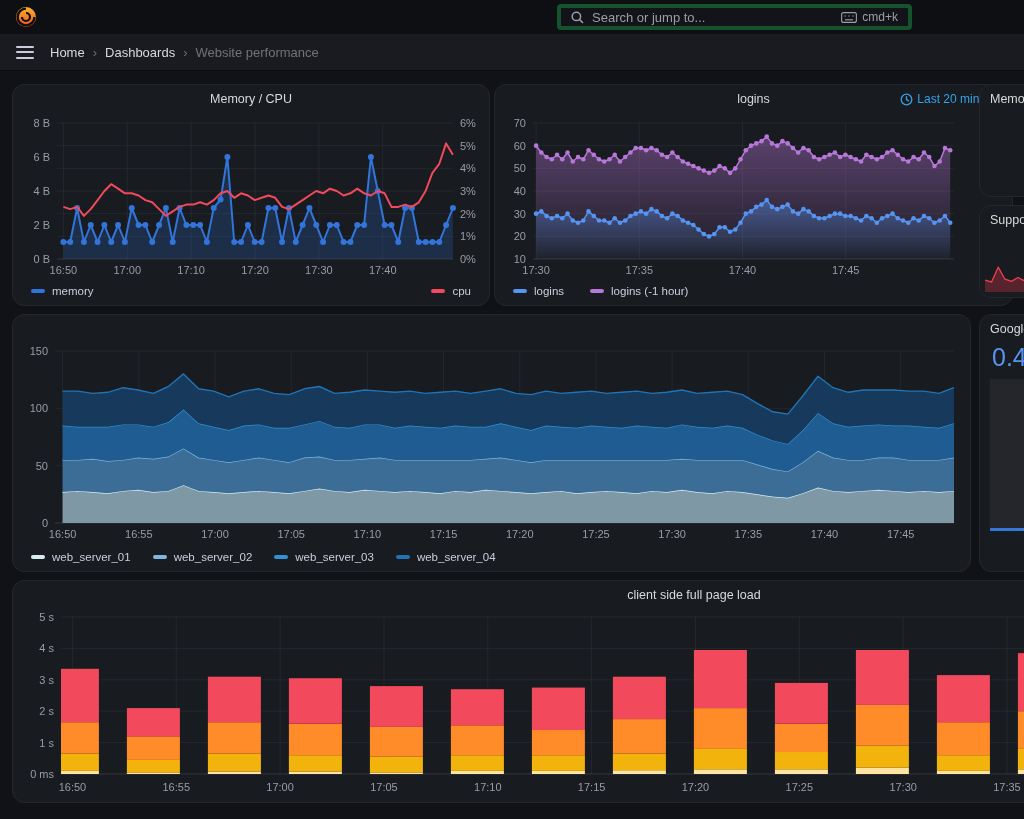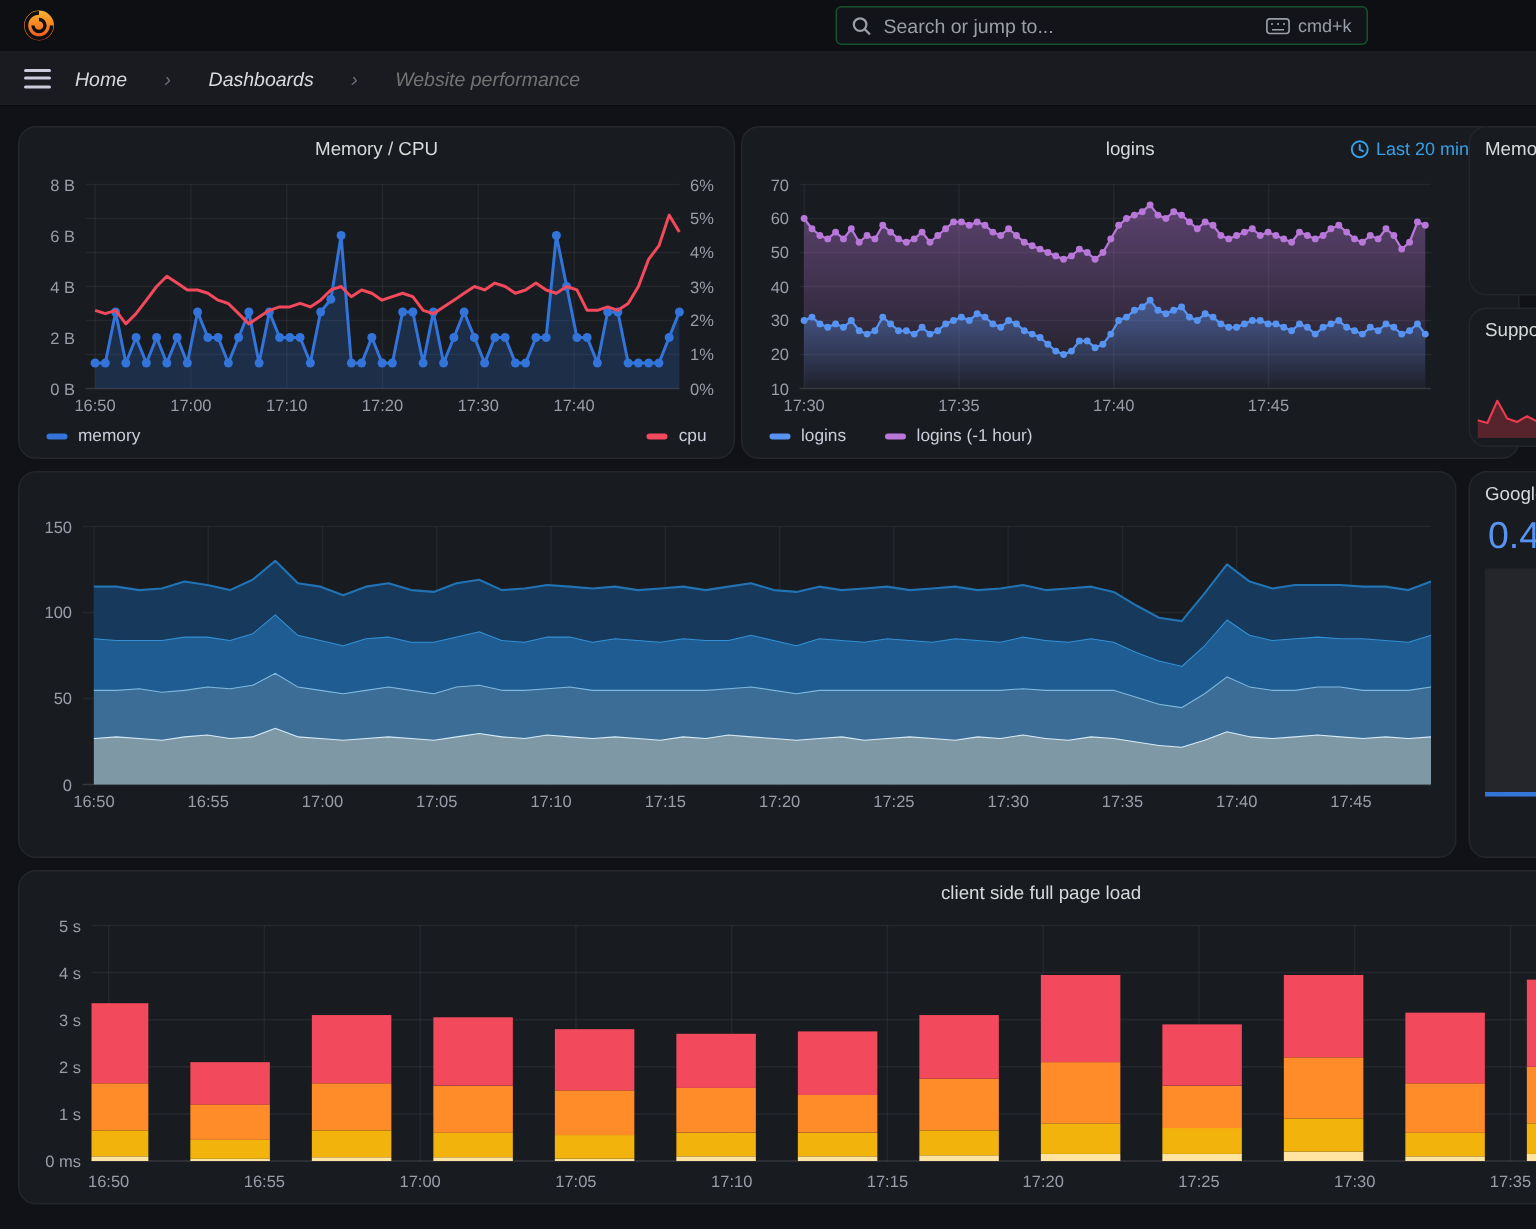--- a/index.html
+++ b/index.html
@@ -6,32 +6,32 @@
   body{
     width:1024px;height:819px;position:relative;overflow:hidden;
     background:#111217;color:#ccccdc;
     font-family:"Liberation Sans",sans-serif;
   }
   
   .topbar{position:absolute;left:0;top:0;width:1024px;height:34px;background:#0e0f13;}
   .logo{position:absolute;left:15px;top:6px;width:22px;height:22px;cursor:pointer;}
   .searchbox{
     position:absolute;left:557px;top:4px;width:355px;height:26px;box-sizing:border-box;
-    background:#13141a;border:1px solid #14532d;border-radius:4px;
+    background:#13141a;border:4px solid #14532d;border-radius:4px;
     display:flex;align-items:center;padding:0 10px;gap:8px;cursor:text;
   }
   .searchbox .ph{color:#9a9fa7;font-size:13px;flex:1;white-space:nowrap;overflow:hidden;}
   .shortcut{display:flex;align-items:center;gap:5px;color:#9a9fa7;font-size:12px;}
   .navrow{
     position:absolute;left:0;top:34px;width:1024px;height:36px;background:#191b20;
     border-bottom:1px solid #0a0b0d;display:flex;align-items:center;
   }
   .burger{margin-left:16px;width:18px;height:13px;display:flex;flex-direction:column;justify-content:space-between;cursor:pointer;}
   .burger span{display:block;height:2px;background:#ccccdc;border-radius:1px;}
-  .crumbs{margin-left:16px;display:flex;align-items:flex-end;gap:25px;font-size:13px;font-style:italic;}
+  .crumbs{margin-left:16px;display:flex;align-items:flex-end;gap:8px;font-size:13px;}
   .crumb{color:#d8d9da;cursor:pointer;}
   .crumb-sep{color:#6e7077;font-size:13px;}
   .crumb-current{color:#737373;}
   
   .panel{position:absolute;background:#181b1f;border:1px solid #25262c;border-radius:12px;box-sizing:border-box;}
   .p-title{
     position:absolute;left:0;right:0;top:7px;text-align:center;
     font-size:12.5px;font-weight:500;color:#d8d9da;cursor:pointer;white-space:nowrap;
   }
   .p-title-left{left:10px;right:auto;text-align:left;}
@@ -476,20 +476,38 @@
       <text x="879.6694915254237" y="193" text-anchor="middle" fill="#9a9ca8" font-size="11">17:45</text>
       <path d="M41.6 147.0L56.7 145.9L71.8 147.0L86.9 148.2L102.0 145.9L117.2 144.7L132.3 147.0L147.4 145.9L162.5 140.2L177.6 145.9L192.7 147.0L207.8 148.2L222.9 147.0L238.0 145.9L253.1 147.0L268.2 148.2L283.3 145.9L298.5 143.6L313.6 145.9L328.7 147.0L343.8 144.7L358.9 145.9L374.0 147.0L389.1 145.9L404.2 147.0L419.3 148.2L434.4 145.9L449.5 147.0L464.6 144.7L479.7 145.9L494.9 147.0L510.0 148.2L525.1 147.0L540.2 145.9L555.3 148.2L570.4 147.0L585.5 145.9L600.6 147.0L615.7 148.2L630.8 145.9L645.9 147.0L661.0 144.7L676.1 147.0L691.3 148.2L706.4 145.9L721.5 147.0L736.6 149.3L751.7 151.6L766.8 152.8L781.9 148.2L797.0 142.5L812.1 145.9L827.2 147.0L842.3 145.9L857.4 144.7L872.5 145.9L887.7 147.0L902.8 145.9L917.9 147.0L933.0 145.9L933.0 178.0L917.9 178.0L902.8 178.0L887.7 178.0L872.5 178.0L857.4 178.0L842.3 178.0L827.2 178.0L812.1 178.0L797.0 178.0L781.9 178.0L766.8 178.0L751.7 178.0L736.6 178.0L721.5 178.0L706.4 178.0L691.3 178.0L676.1 178.0L661.0 178.0L645.9 178.0L630.8 178.0L615.7 178.0L600.6 178.0L585.5 178.0L570.4 178.0L555.3 178.0L540.2 178.0L525.1 178.0L510.0 178.0L494.9 178.0L479.7 178.0L464.6 178.0L449.5 178.0L434.4 178.0L419.3 178.0L404.2 178.0L389.1 178.0L374.0 178.0L358.9 178.0L343.8 178.0L328.7 178.0L313.6 178.0L298.5 178.0L283.3 178.0L268.2 178.0L253.1 178.0L238.0 178.0L222.9 178.0L207.8 178.0L192.7 178.0L177.6 178.0L162.5 178.0L147.4 178.0L132.3 178.0L117.2 178.0L102.0 178.0L86.9 178.0L71.8 178.0L56.7 178.0L41.6 178.0Z" fill="#7f98a6" stroke="none"></path>
       <path d="M41.6 147.0L56.7 145.9L71.8 147.0L86.9 148.2L102.0 145.9L117.2 144.7L132.3 147.0L147.4 145.9L162.5 140.2L177.6 145.9L192.7 147.0L207.8 148.2L222.9 147.0L238.0 145.9L253.1 147.0L268.2 148.2L283.3 145.9L298.5 143.6L313.6 145.9L328.7 147.0L343.8 144.7L358.9 145.9L374.0 147.0L389.1 145.9L404.2 147.0L419.3 148.2L434.4 145.9L449.5 147.0L464.6 144.7L479.7 145.9L494.9 147.0L510.0 148.2L525.1 147.0L540.2 145.9L555.3 148.2L570.4 147.0L585.5 145.9L600.6 147.0L615.7 148.2L630.8 145.9L645.9 147.0L661.0 144.7L676.1 147.0L691.3 148.2L706.4 145.9L721.5 147.0L736.6 149.3L751.7 151.6L766.8 152.8L781.9 148.2L797.0 142.5L812.1 145.9L827.2 147.0L842.3 145.9L857.4 144.7L872.5 145.9L887.7 147.0L902.8 145.9L917.9 147.0L933.0 145.9" fill="none" stroke="#d7ebf7" stroke-width="1.4" stroke-linejoin="round"></path>
       <path d="M41.6 114.9L56.7 114.9L71.8 113.8L86.9 116.1L102.0 114.9L117.2 112.6L132.3 113.8L147.4 111.5L162.5 103.5L177.6 112.6L192.7 114.9L207.8 117.2L222.9 114.9L238.0 112.6L253.1 114.9L268.2 117.2L283.3 112.6L298.5 111.5L313.6 114.9L328.7 114.9L343.8 113.8L358.9 112.6L374.0 114.9L389.1 114.9L404.2 114.9L419.3 114.9L434.4 114.9L449.5 114.9L464.6 113.8L479.7 112.6L494.9 114.9L510.0 117.2L525.1 114.9L540.2 114.9L555.3 114.9L570.4 114.9L585.5 114.9L600.6 114.9L615.7 114.9L630.8 114.9L645.9 114.9L661.0 113.8L676.1 114.9L691.3 114.9L706.4 114.9L721.5 114.9L736.6 119.5L751.7 124.1L766.8 126.4L781.9 117.2L797.0 105.8L812.1 112.6L827.2 114.9L842.3 114.9L857.4 112.6L872.5 112.6L887.7 114.9L902.8 114.9L917.9 114.9L933.0 112.6L933.0 145.9L917.9 147.0L902.8 145.9L887.7 147.0L872.5 145.9L857.4 144.7L842.3 145.9L827.2 147.0L812.1 145.9L797.0 142.5L781.9 148.2L766.8 152.8L751.7 151.6L736.6 149.3L721.5 147.0L706.4 145.9L691.3 148.2L676.1 147.0L661.0 144.7L645.9 147.0L630.8 145.9L615.7 148.2L600.6 147.0L585.5 145.9L570.4 147.0L555.3 148.2L540.2 145.9L525.1 147.0L510.0 148.2L494.9 147.0L479.7 145.9L464.6 144.7L449.5 147.0L434.4 145.9L419.3 148.2L404.2 147.0L389.1 145.9L374.0 147.0L358.9 145.9L343.8 144.7L328.7 147.0L313.6 145.9L298.5 143.6L283.3 145.9L268.2 148.2L253.1 147.0L238.0 145.9L222.9 147.0L207.8 148.2L192.7 147.0L177.6 145.9L162.5 140.2L147.4 145.9L132.3 147.0L117.2 144.7L102.0 145.9L86.9 148.2L71.8 147.0L56.7 145.9L41.6 147.0Z" fill="#3b6d97" stroke="none"></path>
       <path d="M41.6 114.9L56.7 114.9L71.8 113.8L86.9 116.1L102.0 114.9L117.2 112.6L132.3 113.8L147.4 111.5L162.5 103.5L177.6 112.6L192.7 114.9L207.8 117.2L222.9 114.9L238.0 112.6L253.1 114.9L268.2 117.2L283.3 112.6L298.5 111.5L313.6 114.9L328.7 114.9L343.8 113.8L358.9 112.6L374.0 114.9L389.1 114.9L404.2 114.9L419.3 114.9L434.4 114.9L449.5 114.9L464.6 113.8L479.7 112.6L494.9 114.9L510.0 117.2L525.1 114.9L540.2 114.9L555.3 114.9L570.4 114.9L585.5 114.9L600.6 114.9L615.7 114.9L630.8 114.9L645.9 114.9L661.0 113.8L676.1 114.9L691.3 114.9L706.4 114.9L721.5 114.9L736.6 119.5L751.7 124.1L766.8 126.4L781.9 117.2L797.0 105.8L812.1 112.6L827.2 114.9L842.3 114.9L857.4 112.6L872.5 112.6L887.7 114.9L902.8 114.9L917.9 114.9L933.0 112.6" fill="none" stroke="#7fb8de" stroke-width="1.4" stroke-linejoin="round"></path>
       <path d="M41.6 80.5L56.7 81.7L71.8 81.7L86.9 81.7L102.0 79.4L117.2 79.4L132.3 81.7L147.4 77.1L162.5 64.5L177.6 78.2L192.7 81.7L207.8 85.1L222.9 80.5L238.0 79.4L253.1 82.8L268.2 82.8L283.3 79.4L298.5 75.9L313.6 81.7L328.7 82.8L343.8 79.4L358.9 79.4L374.0 82.8L389.1 80.5L404.2 81.7L419.3 82.8L434.4 80.5L449.5 81.7L464.6 81.7L479.7 78.2L494.9 81.7L510.0 85.1L525.1 80.5L540.2 81.7L555.3 82.8L570.4 80.5L585.5 81.7L600.6 82.8L615.7 80.5L630.8 81.7L645.9 82.8L661.0 79.4L676.1 81.7L691.3 82.8L706.4 80.5L721.5 82.8L736.6 89.7L751.7 95.4L766.8 98.9L781.9 85.1L797.0 67.9L812.1 78.2L827.2 81.7L842.3 80.5L857.4 79.4L872.5 80.5L887.7 80.5L902.8 81.7L917.9 82.8L933.0 78.2L933.0 112.6L917.9 114.9L902.8 114.9L887.7 114.9L872.5 112.6L857.4 112.6L842.3 114.9L827.2 114.9L812.1 112.6L797.0 105.8L781.9 117.2L766.8 126.4L751.7 124.1L736.6 119.5L721.5 114.9L706.4 114.9L691.3 114.9L676.1 114.9L661.0 113.8L645.9 114.9L630.8 114.9L615.7 114.9L600.6 114.9L585.5 114.9L570.4 114.9L555.3 114.9L540.2 114.9L525.1 114.9L510.0 117.2L494.9 114.9L479.7 112.6L464.6 113.8L449.5 114.9L434.4 114.9L419.3 114.9L404.2 114.9L389.1 114.9L374.0 114.9L358.9 112.6L343.8 113.8L328.7 114.9L313.6 114.9L298.5 111.5L283.3 112.6L268.2 117.2L253.1 114.9L238.0 112.6L222.9 114.9L207.8 117.2L192.7 114.9L177.6 112.6L162.5 103.5L147.4 111.5L132.3 113.8L117.2 112.6L102.0 114.9L86.9 116.1L71.8 113.8L56.7 114.9L41.6 114.9Z" fill="#1e5c91" stroke="none"></path>
       <path d="M41.6 80.5L56.7 81.7L71.8 81.7L86.9 81.7L102.0 79.4L117.2 79.4L132.3 81.7L147.4 77.1L162.5 64.5L177.6 78.2L192.7 81.7L207.8 85.1L222.9 80.5L238.0 79.4L253.1 82.8L268.2 82.8L283.3 79.4L298.5 75.9L313.6 81.7L328.7 82.8L343.8 79.4L358.9 79.4L374.0 82.8L389.1 80.5L404.2 81.7L419.3 82.8L434.4 80.5L449.5 81.7L464.6 81.7L479.7 78.2L494.9 81.7L510.0 85.1L525.1 80.5L540.2 81.7L555.3 82.8L570.4 80.5L585.5 81.7L600.6 82.8L615.7 80.5L630.8 81.7L645.9 82.8L661.0 79.4L676.1 81.7L691.3 82.8L706.4 80.5L721.5 82.8L736.6 89.7L751.7 95.4L766.8 98.9L781.9 85.1L797.0 67.9L812.1 78.2L827.2 81.7L842.3 80.5L857.4 79.4L872.5 80.5L887.7 80.5L902.8 81.7L917.9 82.8L933.0 78.2" fill="none" stroke="#3390d5" stroke-width="1.4" stroke-linejoin="round"></path>
       <path d="M41.6 46.1L56.7 46.1L71.8 48.4L86.9 47.3L102.0 42.7L117.2 45.0L132.3 48.4L147.4 41.5L162.5 28.9L177.6 43.8L192.7 46.1L207.8 51.9L222.9 46.1L238.0 43.8L253.1 48.4L268.2 49.6L283.3 43.8L298.5 41.5L313.6 48.4L328.7 47.3L343.8 45.0L358.9 46.1L374.0 47.3L389.1 46.1L404.2 48.4L419.3 47.3L434.4 46.1L449.5 48.4L464.6 46.1L479.7 43.8L494.9 48.4L510.0 49.6L525.1 46.1L540.2 48.4L555.3 47.3L570.4 46.1L585.5 48.4L600.6 47.3L615.7 46.1L630.8 48.4L645.9 47.3L661.0 45.0L676.1 48.4L691.3 47.3L706.4 46.1L721.5 49.6L736.6 58.7L751.7 66.8L766.8 69.1L781.9 50.7L797.0 31.2L812.1 42.7L827.2 47.3L842.3 45.0L857.4 45.0L872.5 45.0L887.7 46.1L902.8 46.1L917.9 48.4L933.0 42.7L933.0 78.2L917.9 82.8L902.8 81.7L887.7 80.5L872.5 80.5L857.4 79.4L842.3 80.5L827.2 81.7L812.1 78.2L797.0 67.9L781.9 85.1L766.8 98.9L751.7 95.4L736.6 89.7L721.5 82.8L706.4 80.5L691.3 82.8L676.1 81.7L661.0 79.4L645.9 82.8L630.8 81.7L615.7 80.5L600.6 82.8L585.5 81.7L570.4 80.5L555.3 82.8L540.2 81.7L525.1 80.5L510.0 85.1L494.9 81.7L479.7 78.2L464.6 81.7L449.5 81.7L434.4 80.5L419.3 82.8L404.2 81.7L389.1 80.5L374.0 82.8L358.9 79.4L343.8 79.4L328.7 82.8L313.6 81.7L298.5 75.9L283.3 79.4L268.2 82.8L253.1 82.8L238.0 79.4L222.9 80.5L207.8 85.1L192.7 81.7L177.6 78.2L162.5 64.5L147.4 77.1L132.3 81.7L117.2 79.4L102.0 79.4L86.9 81.7L71.8 81.7L56.7 81.7L41.6 80.5Z" fill="#16395c" stroke="none"></path>
       <path d="M41.6 46.1L56.7 46.1L71.8 48.4L86.9 47.3L102.0 42.7L117.2 45.0L132.3 48.4L147.4 41.5L162.5 28.9L177.6 43.8L192.7 46.1L207.8 51.9L222.9 46.1L238.0 43.8L253.1 48.4L268.2 49.6L283.3 43.8L298.5 41.5L313.6 48.4L328.7 47.3L343.8 45.0L358.9 46.1L374.0 47.3L389.1 46.1L404.2 48.4L419.3 47.3L434.4 46.1L449.5 48.4L464.6 46.1L479.7 43.8L494.9 48.4L510.0 49.6L525.1 46.1L540.2 48.4L555.3 47.3L570.4 46.1L585.5 48.4L600.6 47.3L615.7 46.1L630.8 48.4L645.9 47.3L661.0 45.0L676.1 48.4L691.3 47.3L706.4 46.1L721.5 49.6L736.6 58.7L751.7 66.8L766.8 69.1L781.9 50.7L797.0 31.2L812.1 42.7L827.2 47.3L842.3 45.0L857.4 45.0L872.5 45.0L887.7 46.1L902.8 46.1L917.9 48.4L933.0 42.7" fill="none" stroke="#2273b4" stroke-width="1.4" stroke-linejoin="round"></path>
     </svg>
+  <div class="legend" style="gap:22px;" id="lg-server_requests">
+      <div class="lg-item">
+        <span class="lg-swatch" style="background: rgb(215, 235, 247);"></span>
+        <span>web_server_01</span>
+      </div>
+      <div class="lg-item">
+        <span class="lg-swatch" style="background: rgb(127, 184, 222);"></span>
+        <span>web_server_02</span>
+      </div>
+      <div class="lg-item">
+        <span class="lg-swatch" style="background: rgb(51, 144, 213);"></span>
+        <span>web_server_03</span>
+      </div>
+      <div class="lg-item">
+        <span class="lg-swatch" style="background: rgb(34, 115, 180);"></span>
+        <span>web_server_04</span>
+      </div>
+    </div>
 </div>
 
 <div class="panel" style="left:979px;top:314px;width:320px;height:258px;">
   <div class="p-title p-title-left">Google</div>
   <div class="stat-value" style="color: rgb(87, 148, 242);">0.4</div>
   <div class="gauge">
     <div class="gauge-bar"></div>
   </div>
   <div class="gauge-label">A-series</div>
 </div>

